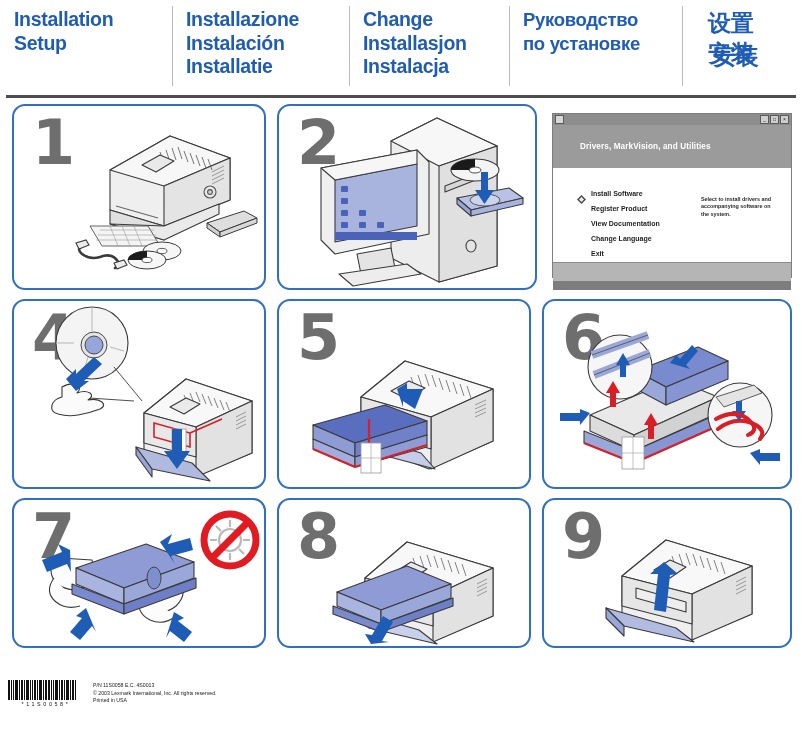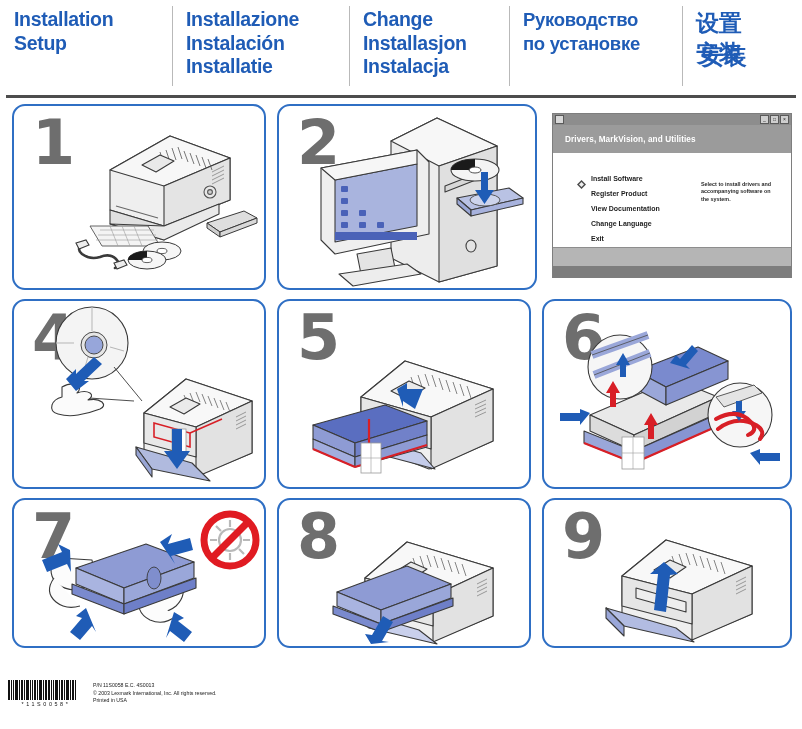--- a/index.html
+++ b/index.html
@@ -28,21 +28,21 @@
     line-height:23.5px;
     letter-spacing:-0.3px;
     white-space:nowrap;
   }
   .c1{width:172px;}
   .c2{width:177px;}
   .c3{width:160px;}
   .c4{width:173px;}
   .c5{width:120px;}
   .c4 .lang-line{font-size:18.5px;}
-  .cjk .lang-line{font-size:23px;line-height:30px;font-family:"DejaVu Sans",sans-serif;}
+  .cjk .lang-line{font-size:23px;line-height:30px;font-family:"DejaVu Sans",sans-serif;margin-left:12px;}
   .cjk .stack{position:relative;height:34px;}
   .cjk .stack .a{position:absolute;left:0;top:0;}
   .cjk .stack .b{position:absolute;left:5px;top:3px;}
 
   .hr{position:absolute;left:6px;top:95px;width:790px;height:3px;background:#4d4d4d;}
 
   
   .grid{position:absolute;left:0;top:104px;width:802px;}
   .row{display:flex;}
   .panel{
@@ -257,21 +257,21 @@
             <div style="height:11px;background:#8d8d8d;display:flex;align-items:center;
                         justify-content:space-between;padding:0 2px;">
               <div style="width:7px;height:7px;background:#d8d8d8;border:1px solid #5a5a5a;"></div>
               <div style="display:flex;gap:1px;">
                 <div style="width:7px;height:7px;background:#cfcfcf;border:1px solid #5a5a5a;font-size:5px;line-height:6px;text-align:center;color:#222;">_</div>
                 <div style="width:7px;height:7px;background:#cfcfcf;border:1px solid #5a5a5a;font-size:5px;line-height:6px;text-align:center;color:#222;">□</div>
                 <div style="width:7px;height:7px;background:#cfcfcf;border:1px solid #5a5a5a;font-size:5px;line-height:6px;text-align:center;color:#222;">×</div>
               </div>
             </div>
 
-            <div style="height:28px;background:#9b9b9b;display:flex;align-items:center;padding-left:12px;">
+            <div style="height:43px;background:#9b9b9b;display:flex;align-items:center;padding-left:27px;">
               <span style="color:#fff;font-weight:bold;font-size:8.2px;letter-spacing:0.1px;">Drivers, MarkVision, and Utilities</span>
             </div>
 
             <div style="position:relative;height:94px;background:#fff;">
 
               <div style="position:absolute;left:24px;top:22px;width:9px;height:9px;">
                 <svg width="9" height="9" viewBox="0 0 9 9">
                   <polygon points="4.5,0 9,4.5 4.5,9 0,4.5" fill="#4a4a4a"></polygon>
                   <polygon points="4.5,2 7,4.5 4.5,7 2,4.5" fill="#efefef"></polygon>
                 </svg>

